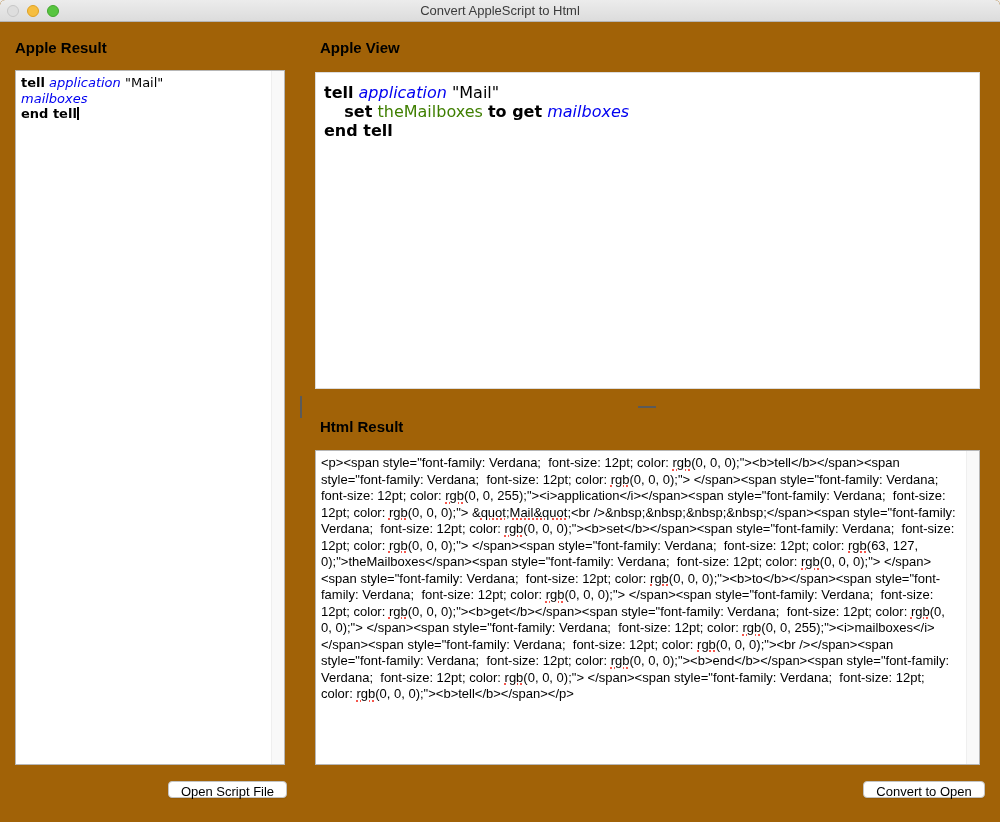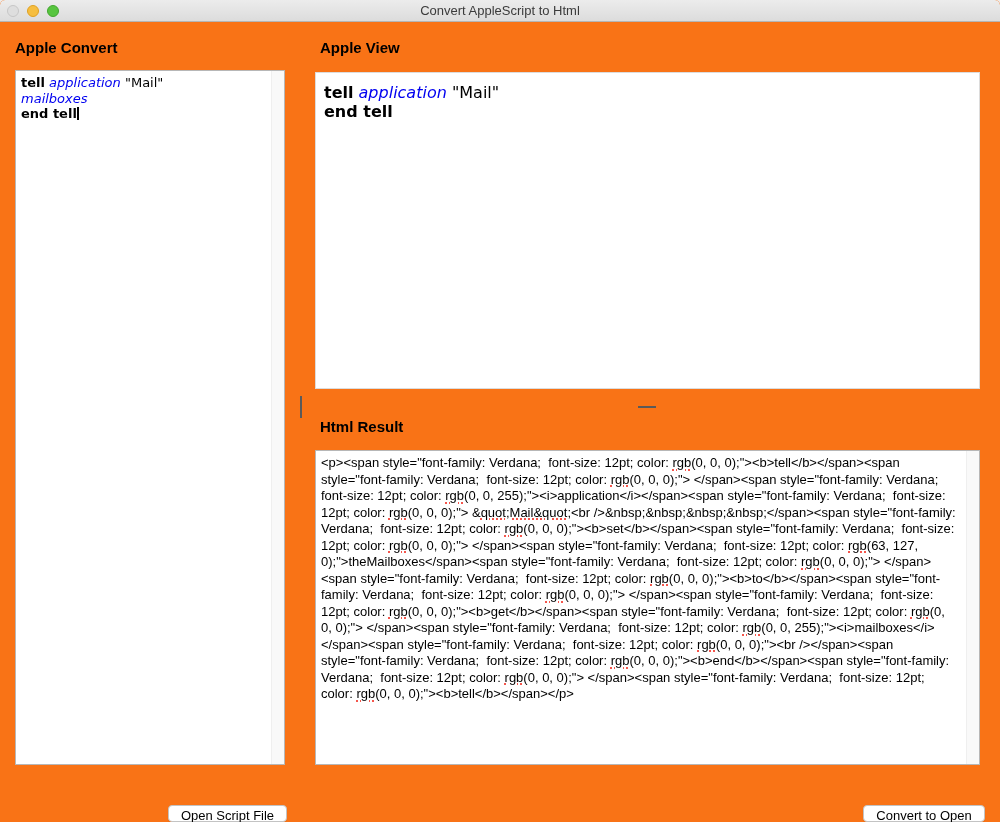--- a/index.html
+++ b/index.html
@@ -1,19 +1,19 @@
 <!DOCTYPE html>
 <html><head>
 <meta charset="utf-8">
 <style>
   * { margin:0; padding:0; box-sizing:border-box; }
   html,body { width:1000px; height:822px; }
   body { font-family:"Liberation Sans", sans-serif; background:#ececec; position:relative; overflow:hidden; }
 
-  .window { position:absolute; inset:0; background:#f97316; border-radius:5px 5px 0 0; overflow:hidden; }
+  .window { position:absolute; inset:0; background:#a16207; border-radius:5px 5px 0 0; overflow:hidden; }
 
   
   .titlebar { position:absolute; top:0; left:0; right:0; height:22px;
     background:linear-gradient(#ececec,#dcdcdc); border-bottom:1px solid #b5b5b5;
     border-radius:5px 5px 0 0; }
   .title { position:absolute; top:0; left:0; right:0; height:22px; line-height:22px;
     text-align:center; font-size:13px; color:#3b3b3b; }
   .lights { position:absolute; top:5px; left:7px; display:flex; gap:8px; }
   .light { width:12px; height:12px; border-radius:50%; border:1px solid rgba(0,0,0,0.15); }
 
@@ -44,52 +44,53 @@
     text-underline-offset:2px; }
 
   
   .v-handle { position:absolute; left:300px; top:396px; width:2px; height:22px; background:#5a5a5a; }
   .h-handle { position:absolute; left:638px; top:406px; width:18px; height:2px; background:#5a5a5a; }
 
   
   .push-btn { position:absolute; height:17px; background:#fff;
     border:1px solid #c3c3c3; border-radius:4px; font-size:13px; color:#000;
     text-align:center; line-height:19px; box-shadow:0 1px 1px rgba(0,0,0,0.07);
-    font-family:"Liberation Sans", sans-serif; cursor:default;margin-top:24px; }
+    font-family:"Liberation Sans", sans-serif; cursor:default; }
   #open-script-btn { left:168px; top:781px; width:119px; }
   #convert-btn { left:863px; top:781px; width:122px; }
 </style>
 </head>
 <body>
 
 <div class="window">
 
   <div class="titlebar">
     <div class="lights">
         <div class="light" style="background: rgb(222, 222, 222); border-color: rgb(198, 198, 198);"></div>
         <div class="light" style="background: rgb(246, 190, 64); border-color: rgb(223, 161, 35);"></div>
         <div class="light" style="background: rgb(87, 197, 63); border-color: rgb(67, 166, 47);"></div>
       </div>
     <div class="title">Convert AppleScript to Html</div>
   </div>
 
-  <div class="pane-heading" style="left:15px; top:39px;">Apple Convert</div>
+  <div class="pane-heading" style="left:15px; top:39px;">Apple Result</div>
   <div id="apple-script-editor" class="textbox code-pane" style="left:15px; top:70px; width:270px; height:695px;">
     <div class="inner">
         <div class="code-line"><span class="seg-k">tell</span><span class="seg-p"> </span><span class="seg-a">application</span><span class="seg-p"> "Mail"</span></div>
         <div class="code-line"><span class="seg-a">mailboxes</span></div>
         <div class="code-line"><span class="seg-k">end tell</span><span class="seg-caret"></span></div>
       </div>
     <div class="scroll-track"></div>
   </div>
 
   <div class="pane-heading" style="left:320px; top:39px;">Apple View</div>
   <div id="html-view" class="textbox code-pane" style="left:315px; top:72px; width:665px; height:317px;">
     <div class="inner">
         <div class="code-line"><span class="seg-k">tell</span><span class="seg-p"> </span><span class="seg-a">application</span><span class="seg-p"> "Mail"</span></div>
+        <div class="code-line"><span class="seg-p">    </span><span class="seg-k">set</span><span class="seg-p"> </span><span class="seg-v">theMailboxes</span><span class="seg-p"> </span><span class="seg-k">to get</span><span class="seg-p"> </span><span class="seg-a">mailboxes</span></div>
         <div class="code-line"><span class="seg-k">end tell</span></div>
       </div>
   </div>
 
   <div class="v-handle"></div>
   <div class="h-handle"></div>
 
   <div class="pane-heading" style="left:320px; top:418px;">Html Result</div>
   <div id="html-result" class="textbox" style="left:315px; top:450px; width:665px; height:315px;">
     <div class="inner">&lt;p&gt;&lt;span style="font-family: Verdana;  font-size: 12pt; color: <span class="misspell">rgb</span>(0, 0, 0);"&gt;&lt;b&gt;tell&lt;/b&gt;&lt;/span&gt;&lt;span style="font-family: Verdana;  font-size: 12pt; color: <span class="misspell">rgb</span>(0, 0, 0);"&gt; &lt;/span&gt;&lt;span style="font-family: Verdana;  font-size: 12pt; color: <span class="misspell">rgb</span>(0, 0, 255);"&gt;&lt;i&gt;application&lt;/i&gt;&lt;/span&gt;&lt;span style="font-family: Verdana;  font-size: 12pt; color: <span class="misspell">rgb</span>(0, 0, 0);"&gt; &amp;<span class="misspell">quot;Mail&amp;quot</span>;&lt;br /&gt;&amp;nbsp;&amp;nbsp;&amp;nbsp;&amp;nbsp;&lt;/span&gt;&lt;span style="font-family: Verdana;  font-size: 12pt; color: <span class="misspell">rgb</span>(0, 0, 0);"&gt;&lt;b&gt;set&lt;/b&gt;&lt;/span&gt;&lt;span style="font-family: Verdana;  font-size: 12pt; color: <span class="misspell">rgb</span>(0, 0, 0);"&gt; &lt;/span&gt;&lt;span style="font-family: Verdana;  font-size: 12pt; color: <span class="misspell">rgb</span>(63, 127, 0);"&gt;theMailboxes&lt;/span&gt;&lt;span style="font-family: Verdana;  font-size: 12pt; color: <span class="misspell">rgb</span>(0, 0, 0);"&gt; &lt;/span&gt;&lt;span style="font-family: Verdana;  font-size: 12pt; color: <span class="misspell">rgb</span>(0, 0, 0);"&gt;&lt;b&gt;to&lt;/b&gt;&lt;/span&gt;&lt;span style="font-family: Verdana;  font-size: 12pt; color: <span class="misspell">rgb</span>(0, 0, 0);"&gt; &lt;/span&gt;&lt;span style="font-family: Verdana;  font-size: 12pt; color: <span class="misspell">rgb</span>(0, 0, 0);"&gt;&lt;b&gt;get&lt;/b&gt;&lt;/span&gt;&lt;span style="font-family: Verdana;  font-size: 12pt; color: <span class="misspell">rgb</span>(0, 0, 0);"&gt; &lt;/span&gt;&lt;span style="font-family: Verdana;  font-size: 12pt; color: <span class="misspell">rgb</span>(0, 0, 255);"&gt;&lt;i&gt;mailboxes&lt;/i&gt;&lt;/span&gt;&lt;span style="font-family: Verdana;  font-size: 12pt; color: <span class="misspell">rgb</span>(0, 0, 0);"&gt;&lt;br /&gt;&lt;/span&gt;&lt;span style="font-family: Verdana;  font-size: 12pt; color: <span class="misspell">rgb</span>(0, 0, 0);"&gt;&lt;b&gt;end&lt;/b&gt;&lt;/span&gt;&lt;span style="font-family: Verdana;  font-size: 12pt; color: <span class="misspell">rgb</span>(0, 0, 0);"&gt; &lt;/span&gt;&lt;span style="font-family: Verdana;  font-size: 12pt; color: <span class="misspell">rgb</span>(0, 0, 0);"&gt;&lt;b&gt;tell&lt;/b&gt;&lt;/span&gt;&lt;/p&gt;</div>

